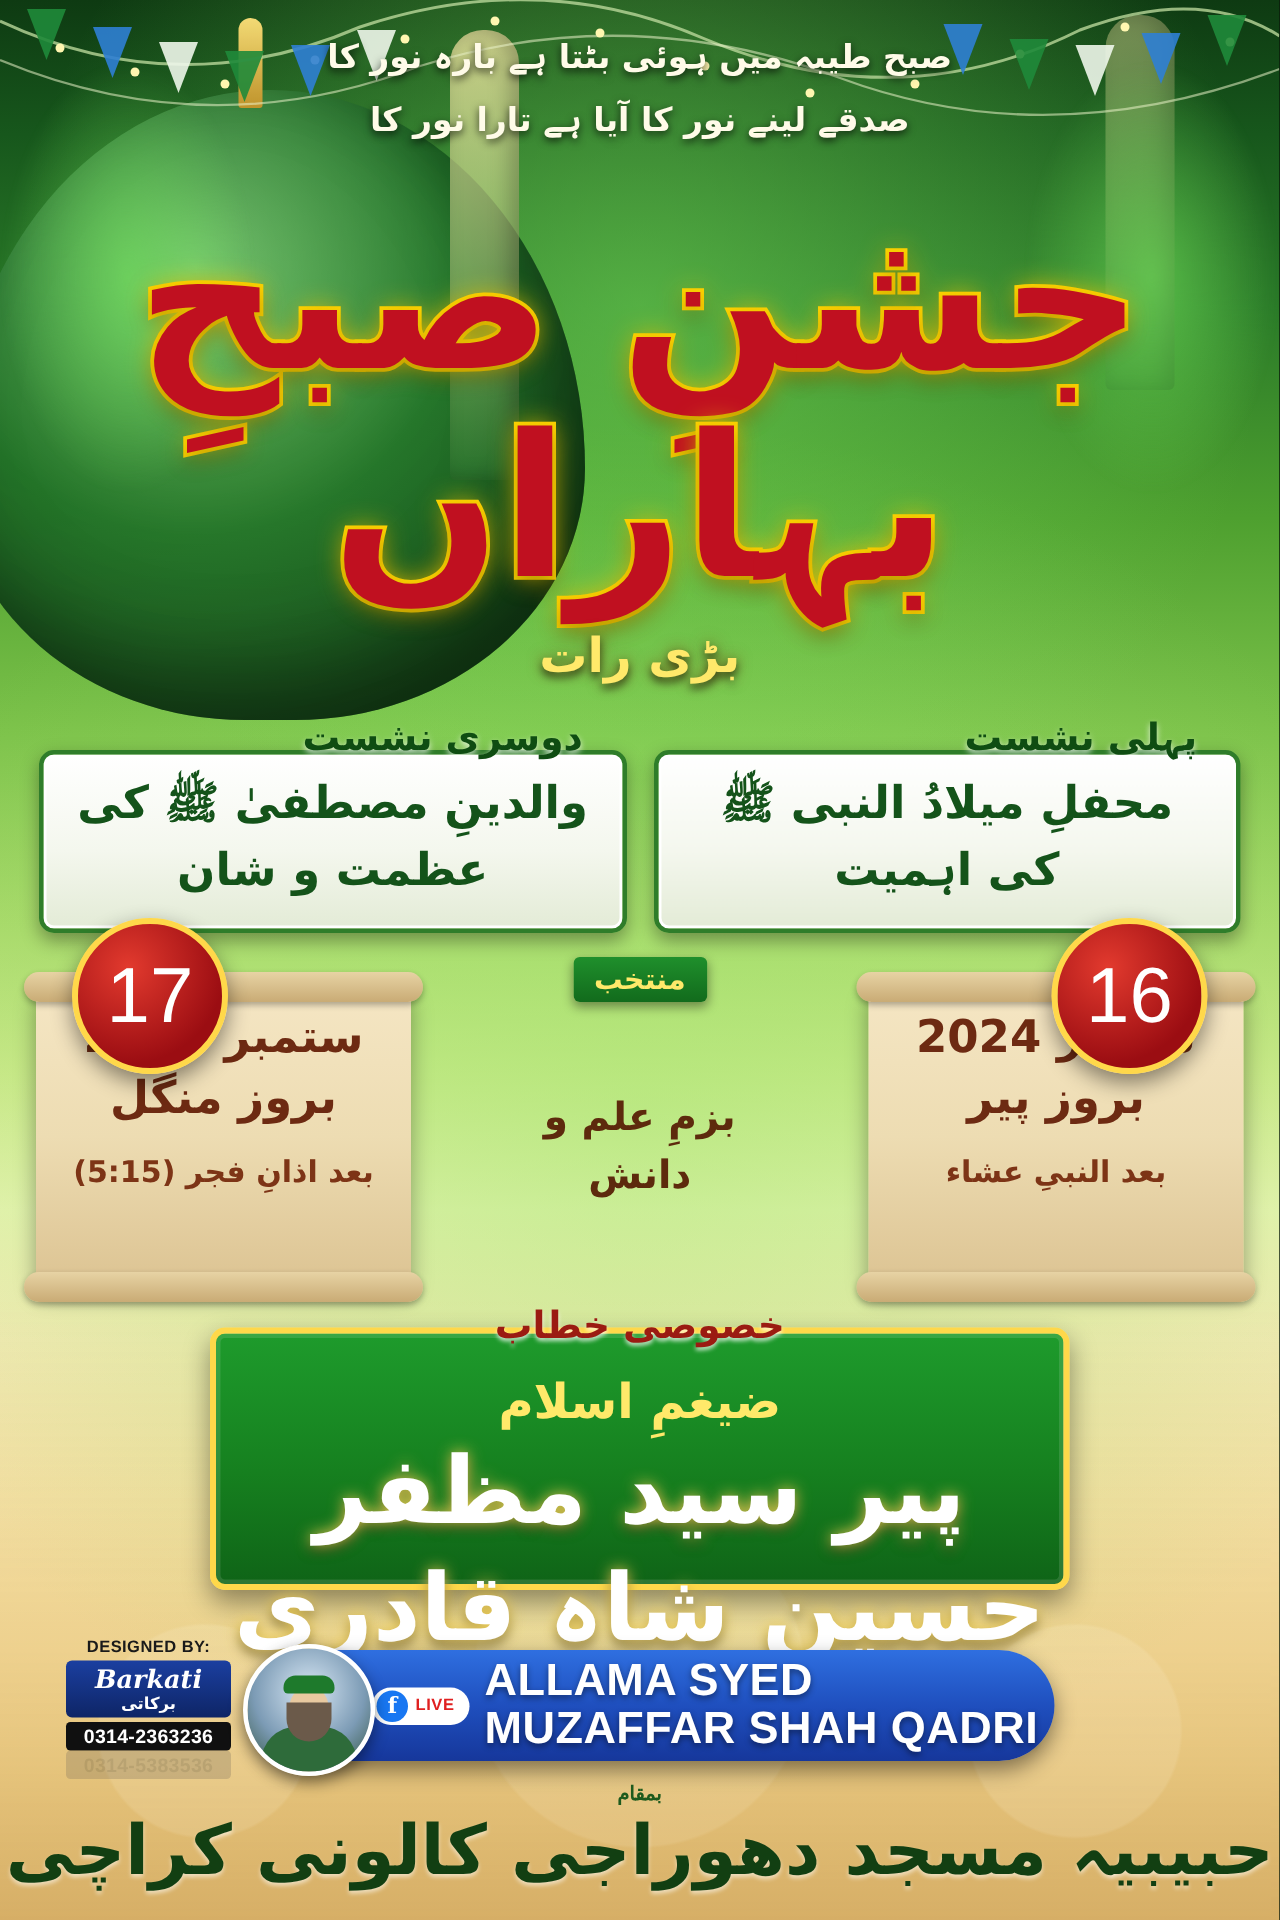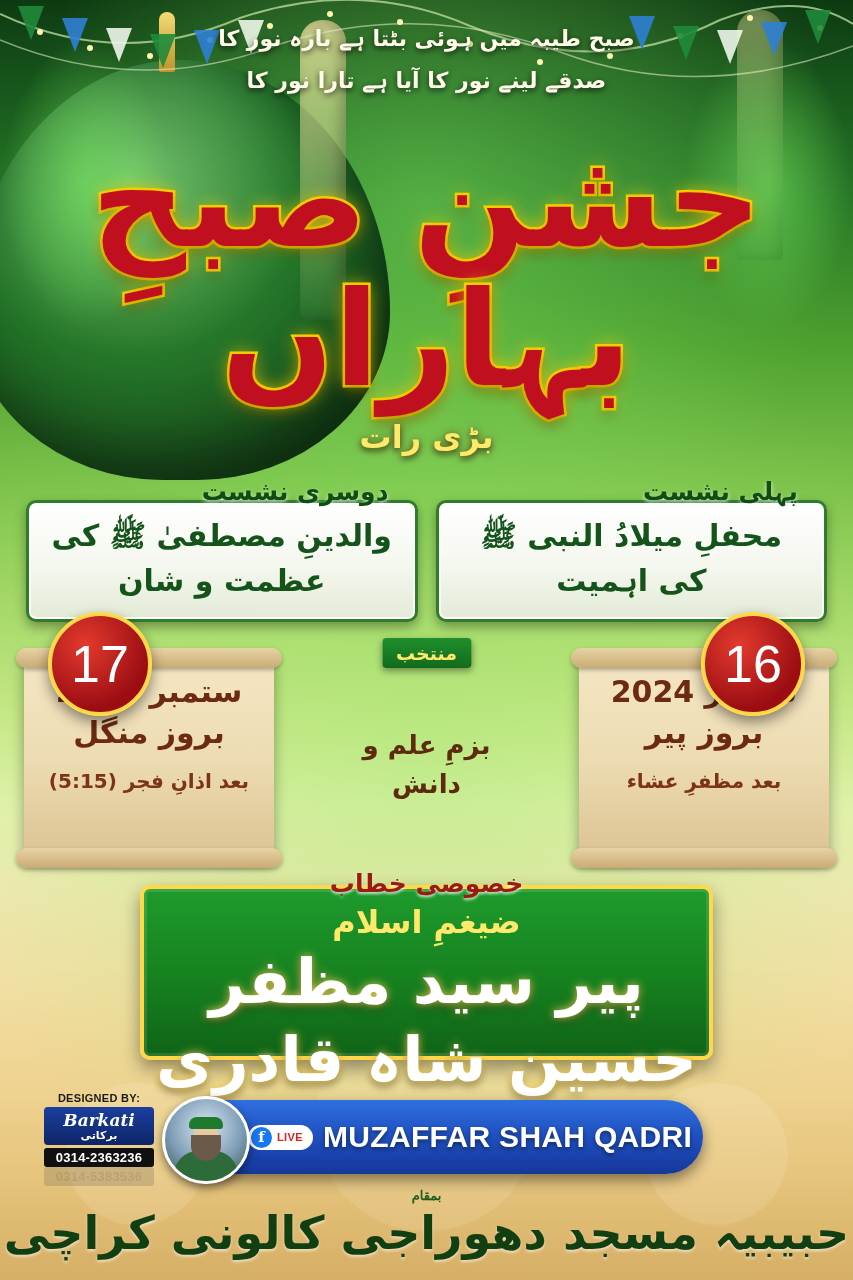--- a/index.html
+++ b/index.html
@@ -315,21 +315,21 @@
     left: 140px;
     right: 140px;
     top: 885px;
     height: 175px;
     background: linear-gradient(180deg, #1e9b2c 0%, #16801f 55%, #0f6417 100%);
     border: 4px solid #ffd84a;
     border-radius: 10px;
     box-shadow: 0 8px 18px rgba(0,0,0,0.4), inset 0 0 0 3px rgba(255,255,255,.12);
     text-align: center;
     direction: rtl;
-    padding-top: 8px;
+    padding-top: 20px;
     box-sizing: border-box;
   }
   .speaker-kicker {
     position: absolute;
     top: -20px;
     left: 0; right: 0;
     font-family: "DejaVu Sans", sans-serif;
     font-size: 25px;
     font-weight: 700;
     color: #9b1b12;
@@ -584,21 +584,21 @@
       <div class="session-text">والدینِ مصطفیٰ ﷺ کی عظمت و شان</div>
     </div>
   </div>
 
   <div class="scrolls">
 
     <div class="scroll right">
       <div class="scroll-inner">
         <div class="scroll-date">ستمبر 2024</div>
         <div class="scroll-date">بروز پیر</div>
-        <div class="scroll-time">بعد مظفرِ عشاء</div>
+        <div class="scroll-time">بعد النبیِ عشاء</div>
       </div>
     </div>
     <div class="day-badge right">16</div>
 
     <div class="scroll left">
       <div class="scroll-inner">
         <div class="scroll-date">ستمبر 2024</div>
         <div class="scroll-date">بروز منگل</div>
         <div class="scroll-time">بعد اذانِ فجر (5:15)</div>
       </div>
@@ -630,20 +630,21 @@
       <div class="body"></div>
       <div class="face"></div>
       <div class="beard"></div>
       <div class="cap"></div>
     </div>
     <div class="fb-pill">
       <span class="fb-circle">f</span>
       <span class="fb-live">LIVE</span>
     </div>
     <div class="live-name">
+      <div>ALLAMA SYED</div>
       <div>MUZAFFAR SHAH QADRI</div>
     </div>
   </div>
 
   <div class="venue">
     <div class="venue-crest">بمقام</div>
     <div class="venue-line">
       <span>حبیبیہ مسجد</span>
       <span>دھوراجی کالونی کراچی</span>
     </div>

